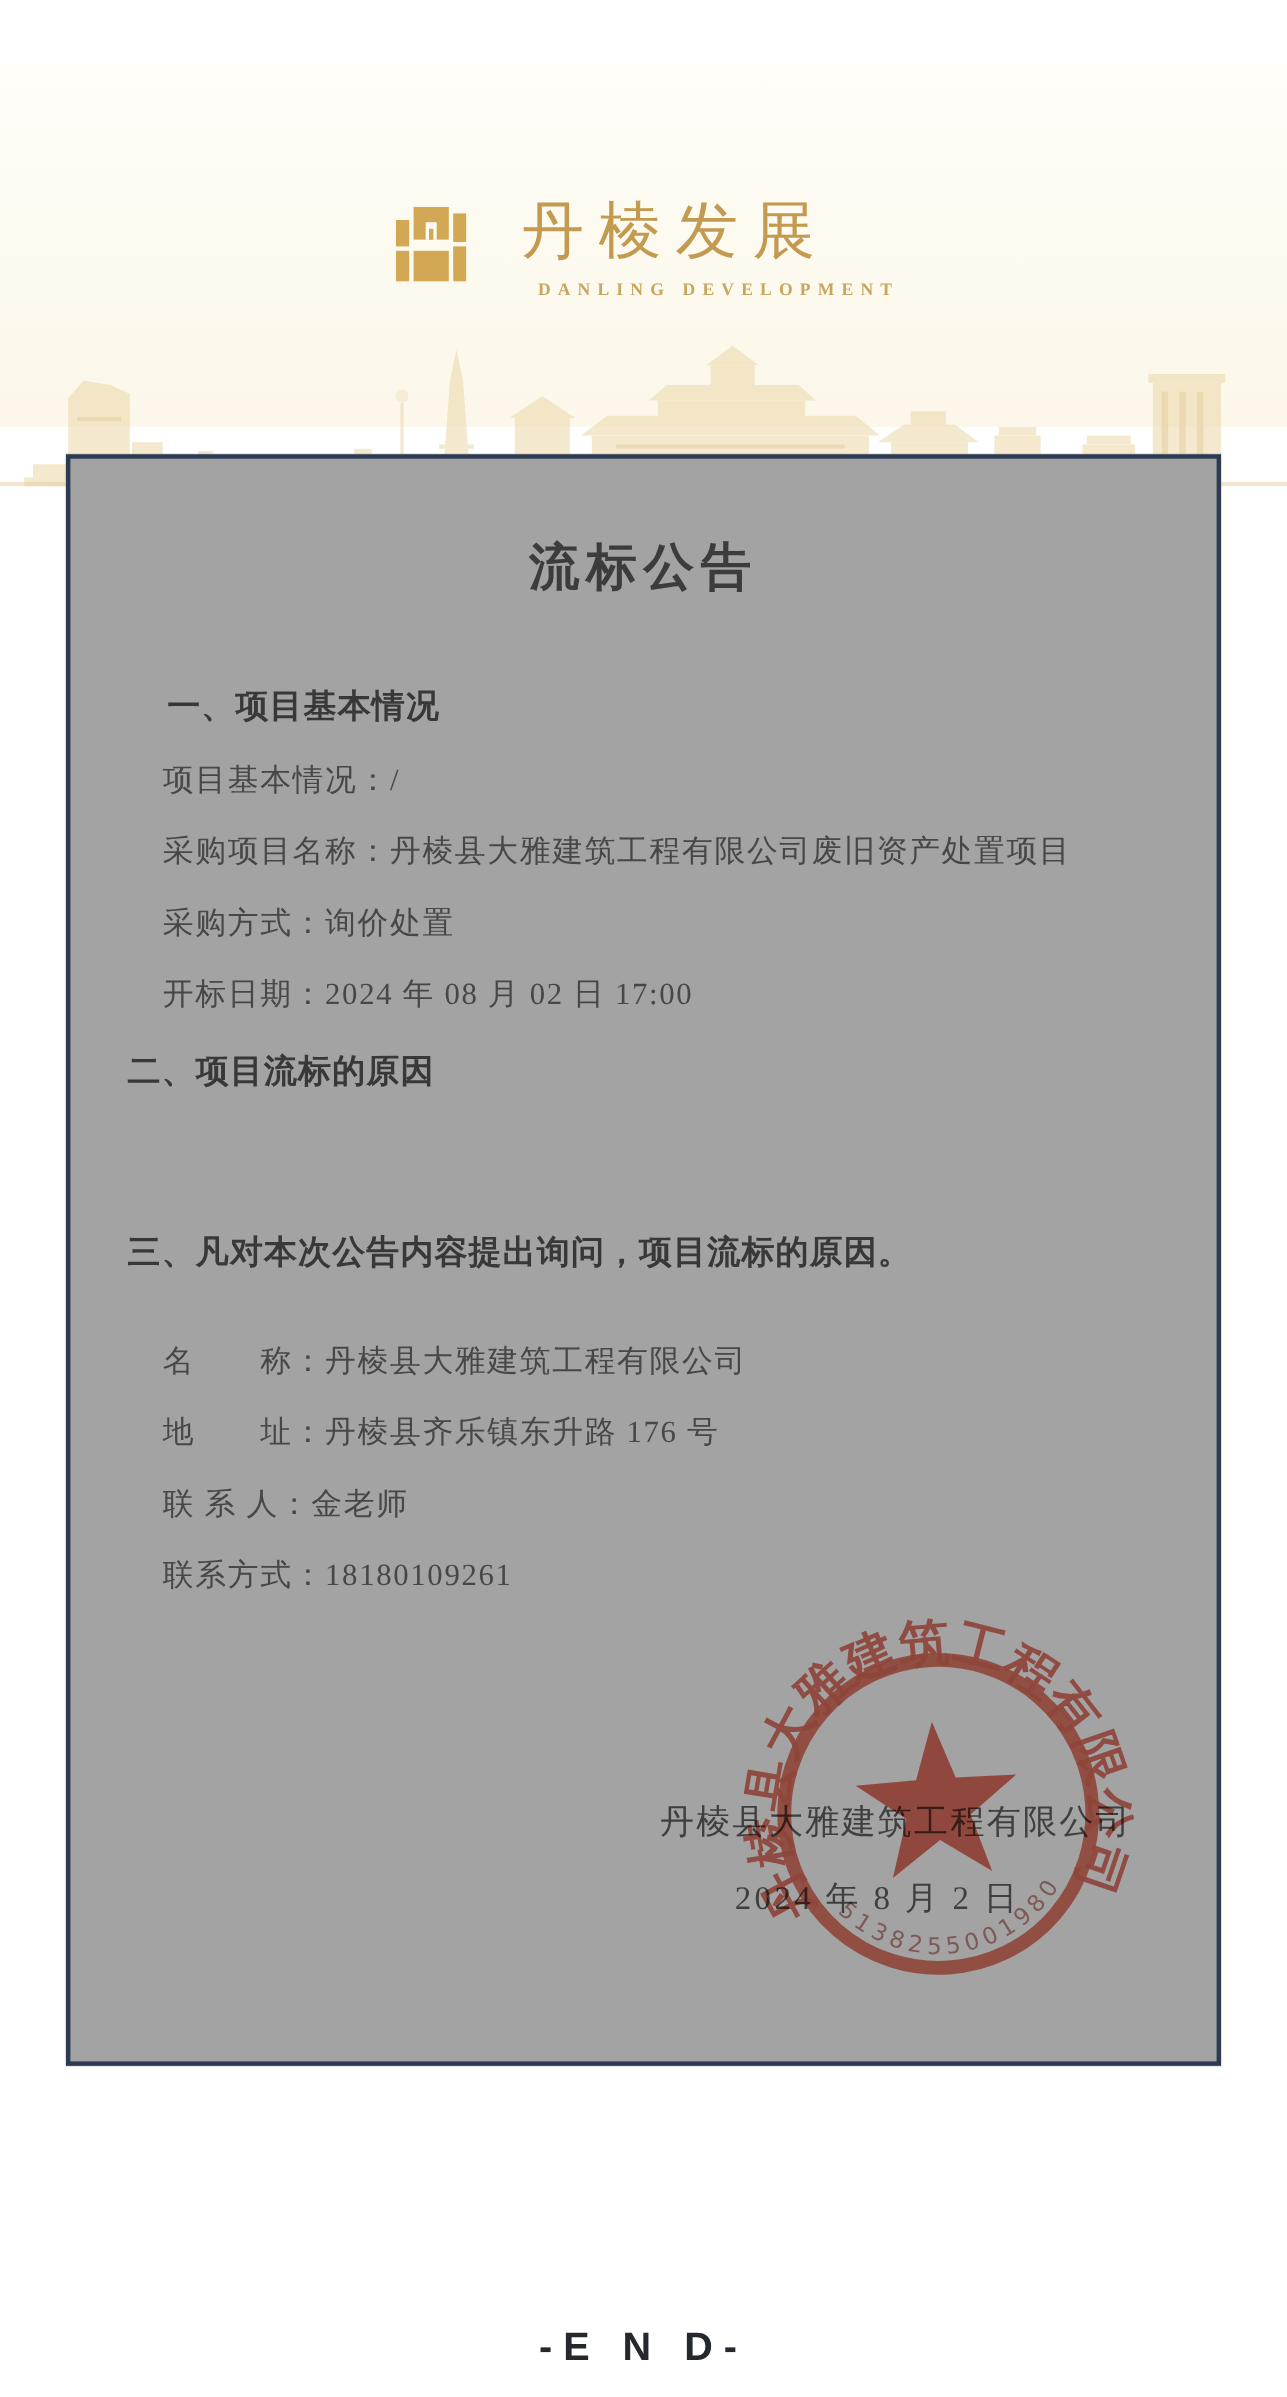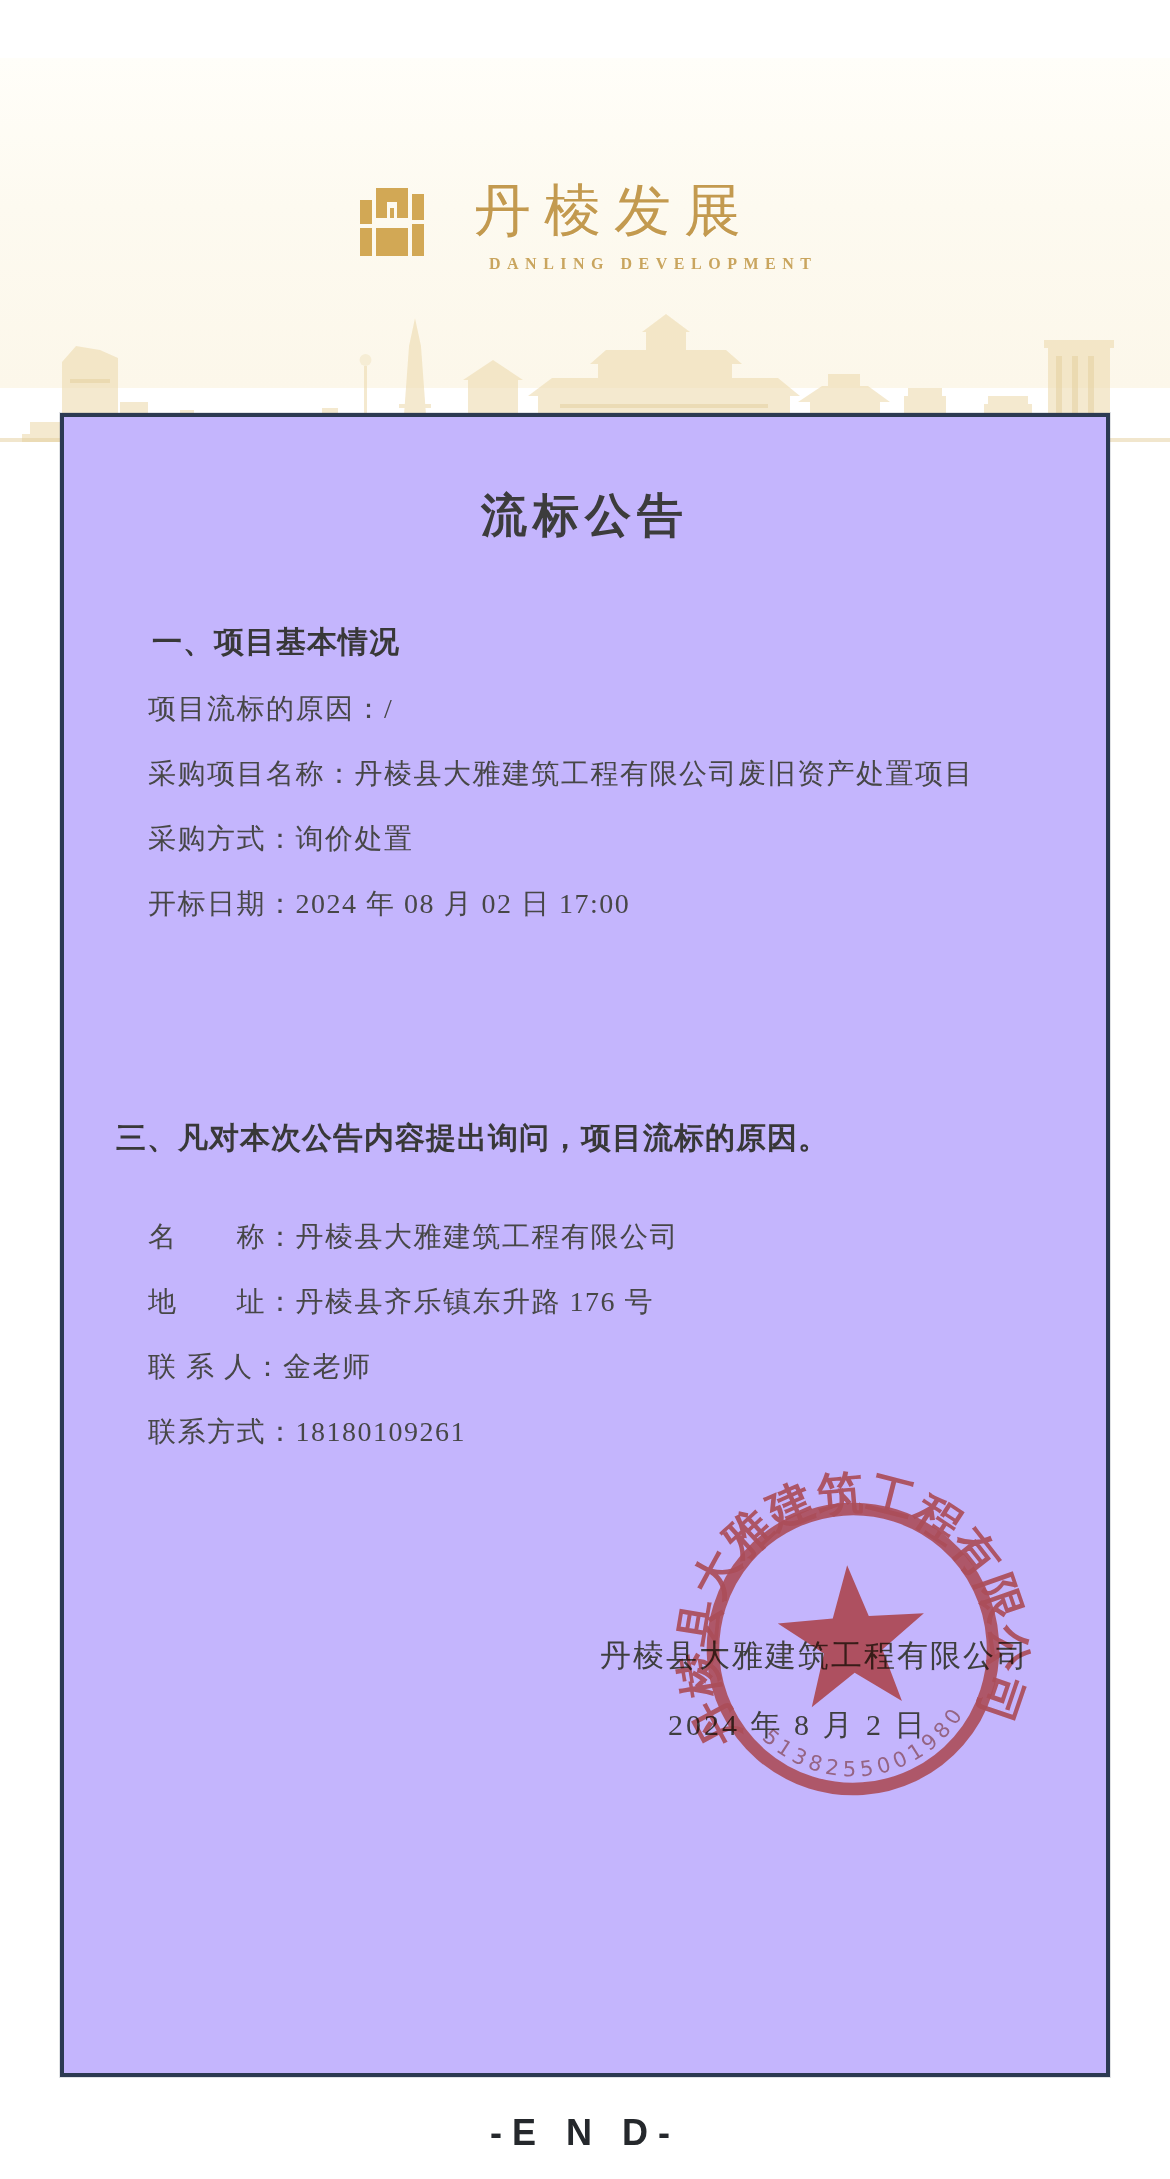--- a/index.html
+++ b/index.html
@@ -26,22 +26,22 @@
   .brand-en {
     position:absolute; left:489px; top:197px;
     font-family:"Liberation Serif","DejaVu Serif",serif;
     font-size:16px; font-weight:600; letter-spacing:6.5px;
     color:#c9a55e; white-space:nowrap;
   }
   .skyline { position:absolute; left:0; top:226px; width:1170px; height:162px; }
 
   
   .card {
-    position:absolute; left:60px; top:413px; width:1050px; height:1664px;
-    background:#c4b5fd; border:4px solid #2c3a52;
+    position:absolute; left:60px; top:413px; width:1050px; height:1465px;
+    background:#a3a3a3; border:4px solid #2c3a52;
     box-shadow:0 0 0 1px rgba(44,58,82,.15);
   }
   .doc-title {
     position:absolute; top:68px; left:0; width:100%;
     text-align:center; font-size:46px; font-weight:700; color:#3c3c3c;
     letter-spacing:6px;
   }
   .sec-heading {
     position:absolute; left:52px; font-size:30px; font-weight:700;
     color:#383838; letter-spacing:1px; white-space:nowrap;
@@ -151,25 +151,26 @@
         <rect x="0" y="154" width="1170" height="4"></rect>
       </g>
     </svg>
   </div>
 
   <div class="card">
 
     <div class="doc-title">流标公告</div>
 
     <div class="sec-heading" style="top:205px;margin-left:36px;">一、项目基本情况</div>
-    <div class="doc-line" style="top:273px;">项目流标的原因：/</div>
+    <div class="doc-line" style="top:273px;">项目基本情况：/</div>
     <div class="doc-line" style="top:338px;">采购项目名称：丹棱县大雅建筑工程有限公司废旧资产处置项目</div>
     <div class="doc-line" style="top:403px;">采购方式：询价处置</div>
     <div class="doc-line" style="top:468px;">开标日期：2024 年 08 月 02 日 17:00</div>
 
+    <div class="sec-heading" style="top:537px;">二、项目流标的原因</div>
 
     <div class="sec-heading" style="top:701px;">三、凡对本次公告内容提出询问，项目流标的原因。</div>
     <div class="doc-line" style="top:801px;">名　　称：丹棱县大雅建筑工程有限公司</div>
     <div class="doc-line" style="top:866px;">地　　址：丹棱县齐乐镇东升路 176 号</div>
     <div class="doc-line" style="top:931px;">联 系 人：金老师</div>
     <div class="doc-line" style="top:996px;">联系方式：18180109261</div>
 
     <div class="sig-company">丹棱县大雅建筑工程有限公司</div>
     <div class="sig-date">2024 年 8 月 2 日</div>
 

